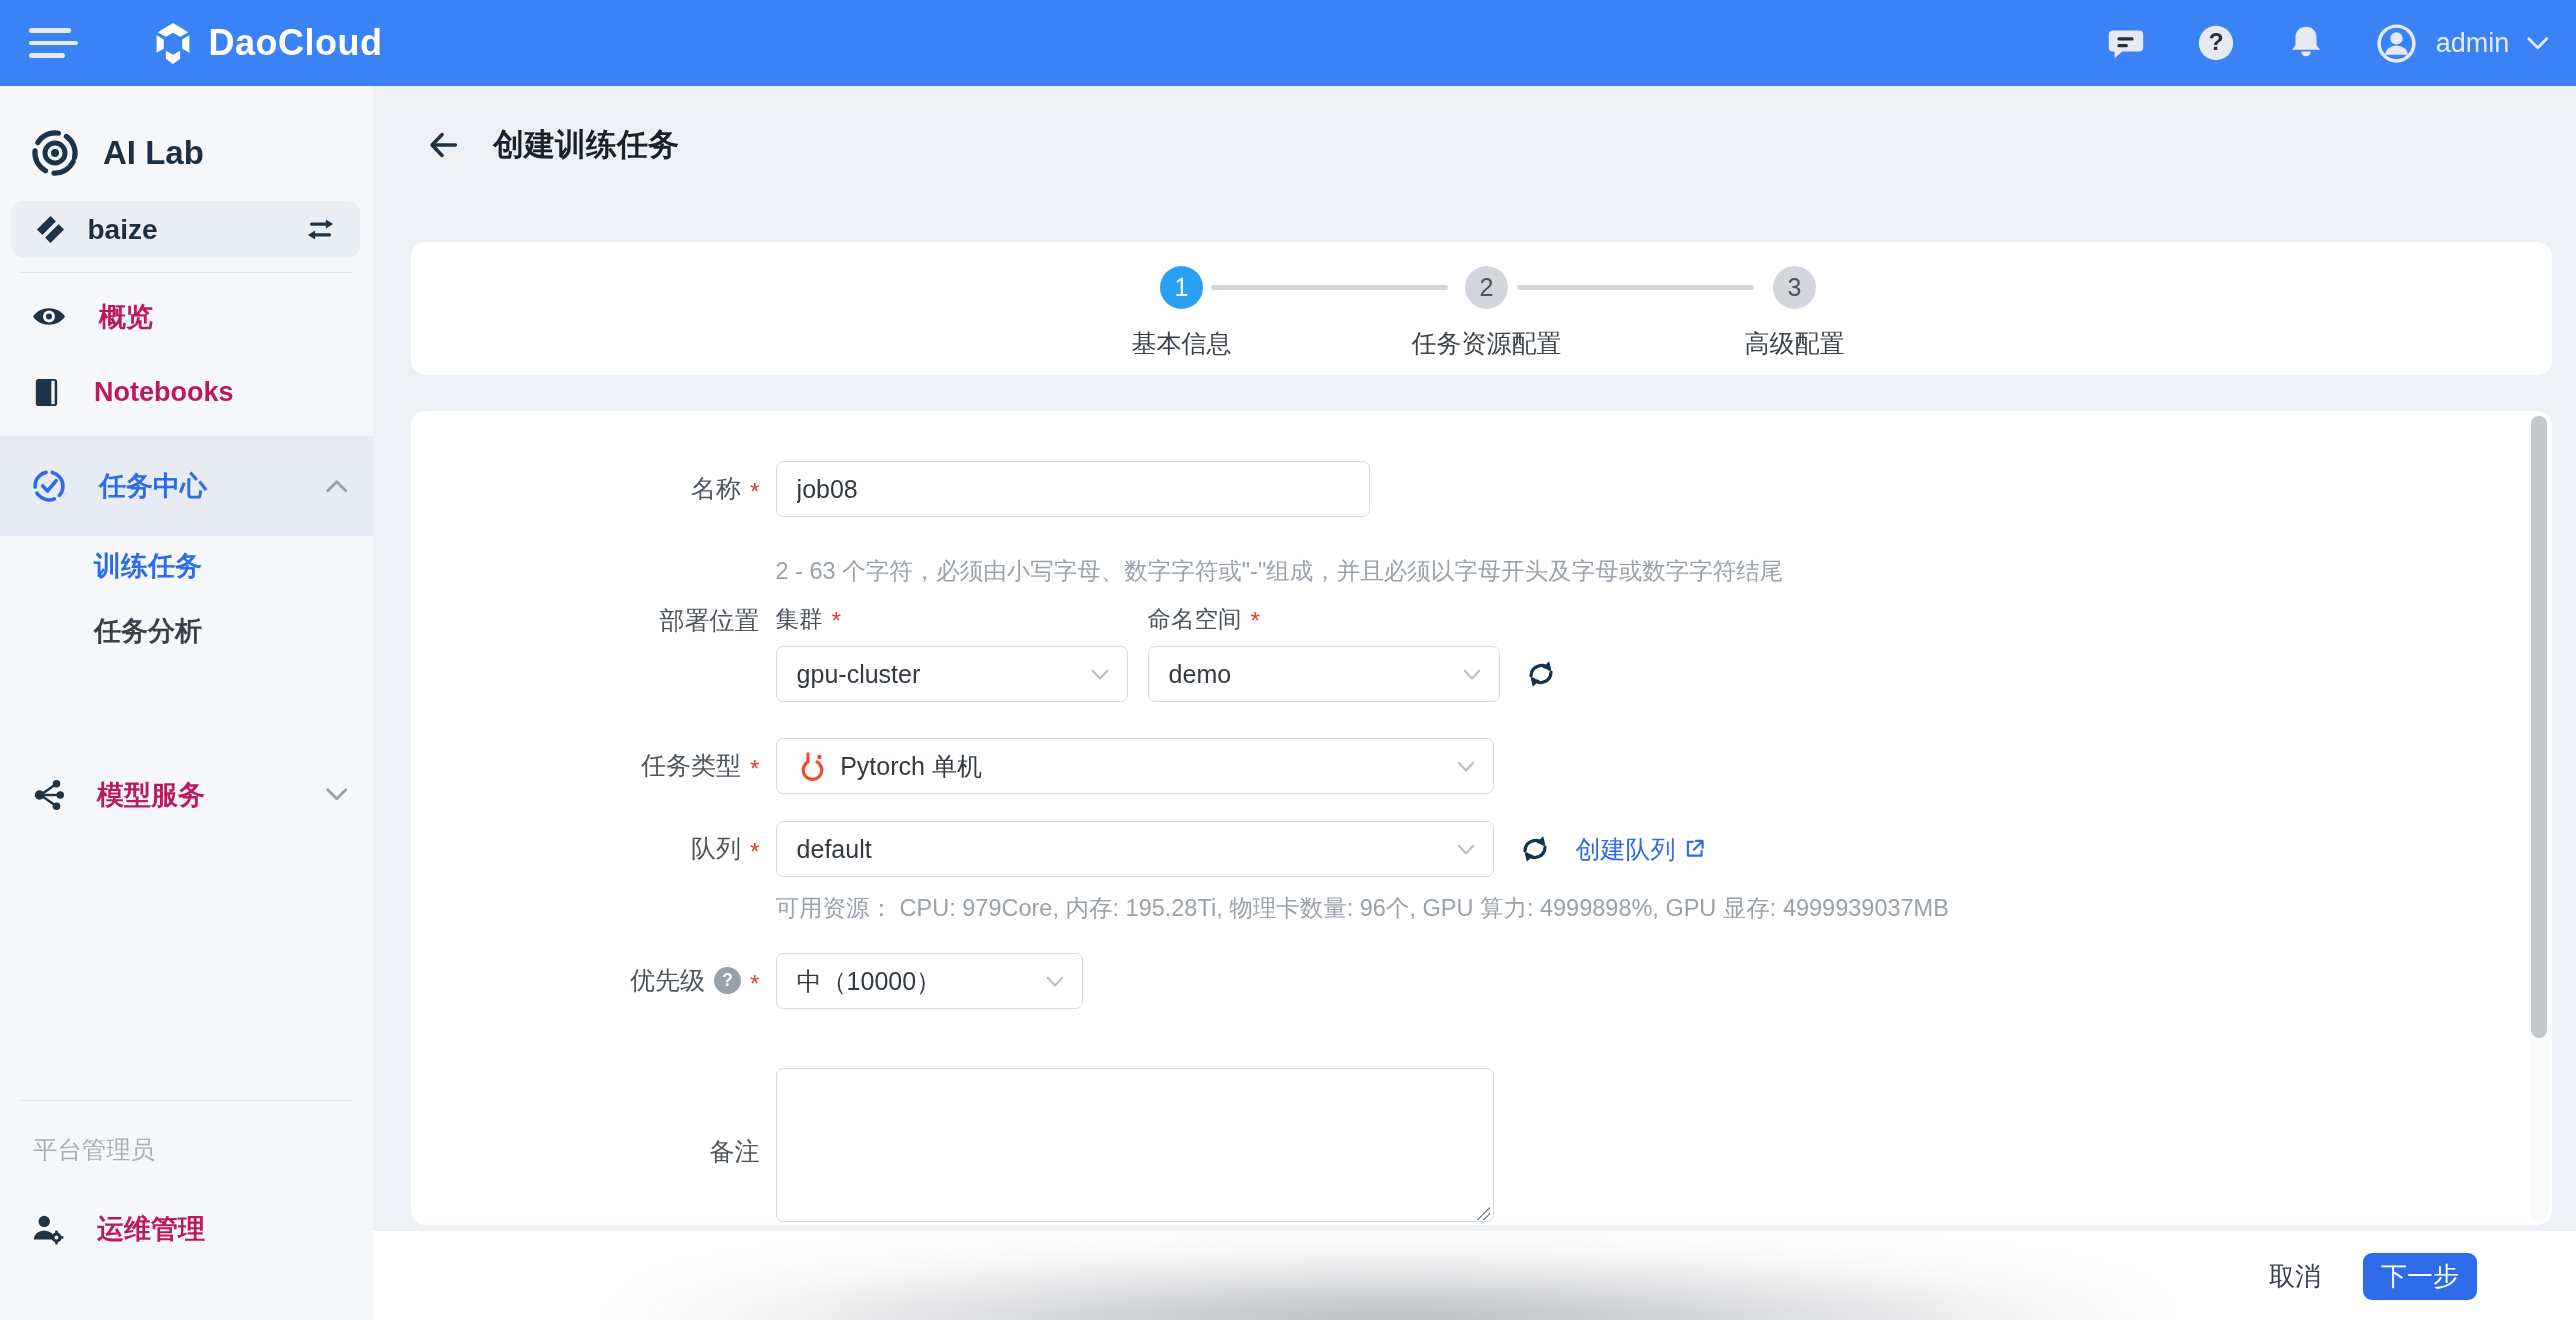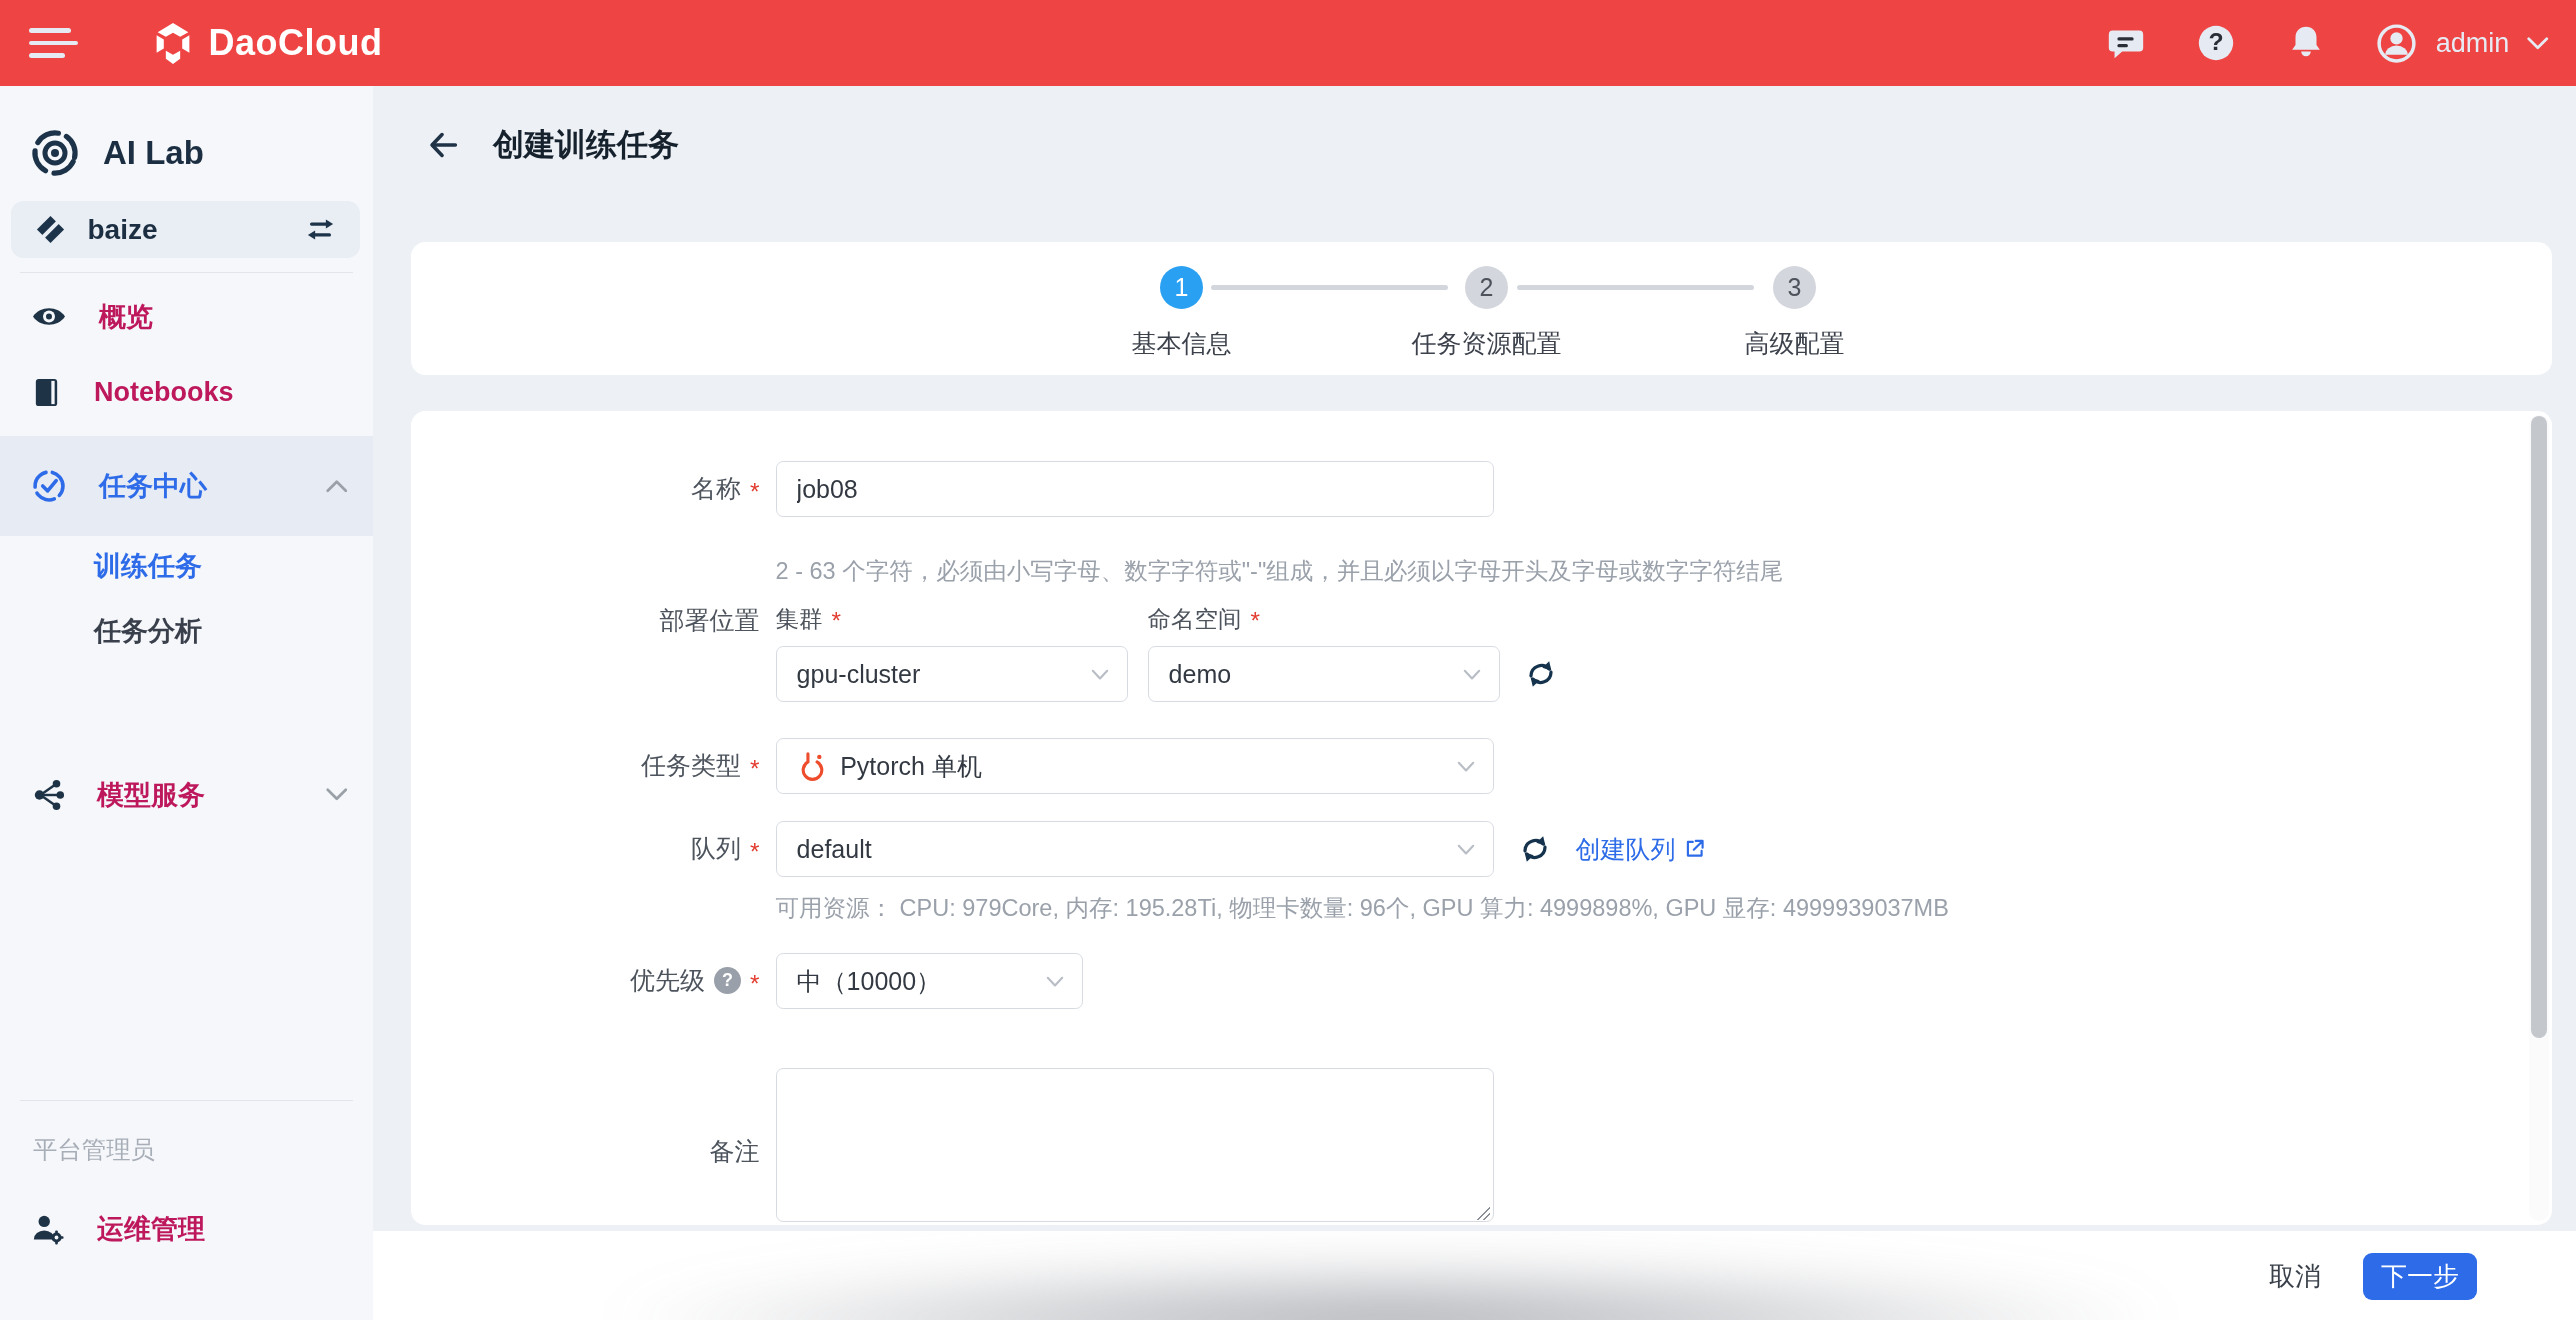--- a/index.html
+++ b/index.html
@@ -4,21 +4,21 @@
 <style>
   * { box-sizing: border-box; margin: 0; padding: 0; }
   html,body { width:2576px; height:1321px; }
   body {
     font-family:"Liberation Sans","DejaVu Sans",sans-serif;
     background:#edf0f4; overflow:hidden; position:relative;
     color:#333942;
   }
   
   .topbar { position:absolute; top:0; left:0; right:0; height:86px;
-    background:#ef4444; display:flex; align-items:center; z-index:30; }
+    background:#3b82f6; display:flex; align-items:center; z-index:30; }
   .hamburger { margin-left:29px; width:51px; height:36px; display:flex;
     flex-direction:column; justify-content:center; gap:8.1px; cursor:pointer; }
   .hamburger i { display:block; height:4.5px; border-radius:2.7px; background:#e6ebf3; }
   .hamburger i:nth-child(1){width:42px;} .hamburger i:nth-child(2){width:49px;} .hamburger i:nth-child(3){width:36px;}
   .brand { display:flex; align-items:center; margin-left:72px; gap:14.5px; }
   .brand-name { color:#fff; font-size:36px; font-weight:bold; letter-spacing:0.5px; }
   .topbar-right { margin-left:auto; display:flex; align-items:center; gap:47px; margin-right:27px; }
   .tb-icon { width:43px; height:43px; display:flex; align-items:center; justify-content:center; cursor:pointer; }
   .tb-user { display:flex; align-items:center; gap:16.3px; cursor:pointer; }
   .tb-user .uname { color:#e6ebf3; font-size:27px; }
@@ -59,21 +59,21 @@
   .step-label { position:absolute; top:85px; width:235px; text-align:center;
     font-size:25px; color:#3c414b; }
   
   .f-row { position:absolute; left:0; display:flex; }
   .f-label { width:352px; min-width:352px; display:flex; justify-content:flex-end;
     align-items:center; gap:9px; font-size:25px; color:#4d545d; padding-right:3.6px; }
   .req { color:#e23c2f; font-size:24.4px; padding-top:5.4px; }
   .f-field { margin-left:12.6px; }
   .inputbox { height:56px; border:1.4px solid #d7dbe1; border-radius:7.2px; background:#fff;
     font-size:25px; color:#333942; padding:0 20px; display:flex; align-items:center; }
-  input.inputbox { width:718px; outline:none; font-family:inherit; }
+  input.inputbox { width:594px; outline:none; font-family:inherit; }
   .selectbox { position:relative; cursor:pointer; padding-right:51px; }
   .selectbox .chev { position:absolute; right:18px; top:50%; margin-top:-5.4px; }
   .hint { font-size:23.5px; color:#9aa1aa; }
   .sub-label { display:flex; align-items:center; gap:9px; font-size:23.5px;
     color:#4d545d; margin-bottom:11px; }
   .link { color:#2d6be8; font-size:25px; display:flex; align-items:center; gap:7.2px; cursor:pointer; }
   .help-badge { width:27px; height:27px; border-radius:50%; background:#9aa0aa; color:#fff;
     font-size:18px; font-weight:bold; display:flex; align-items:center; justify-content:center; cursor:pointer; }
   textarea.inputbox { width:718px; height:154px; resize:none; padding:12.6px 20px;
     font-family:inherit; outline:none; position:relative; }

